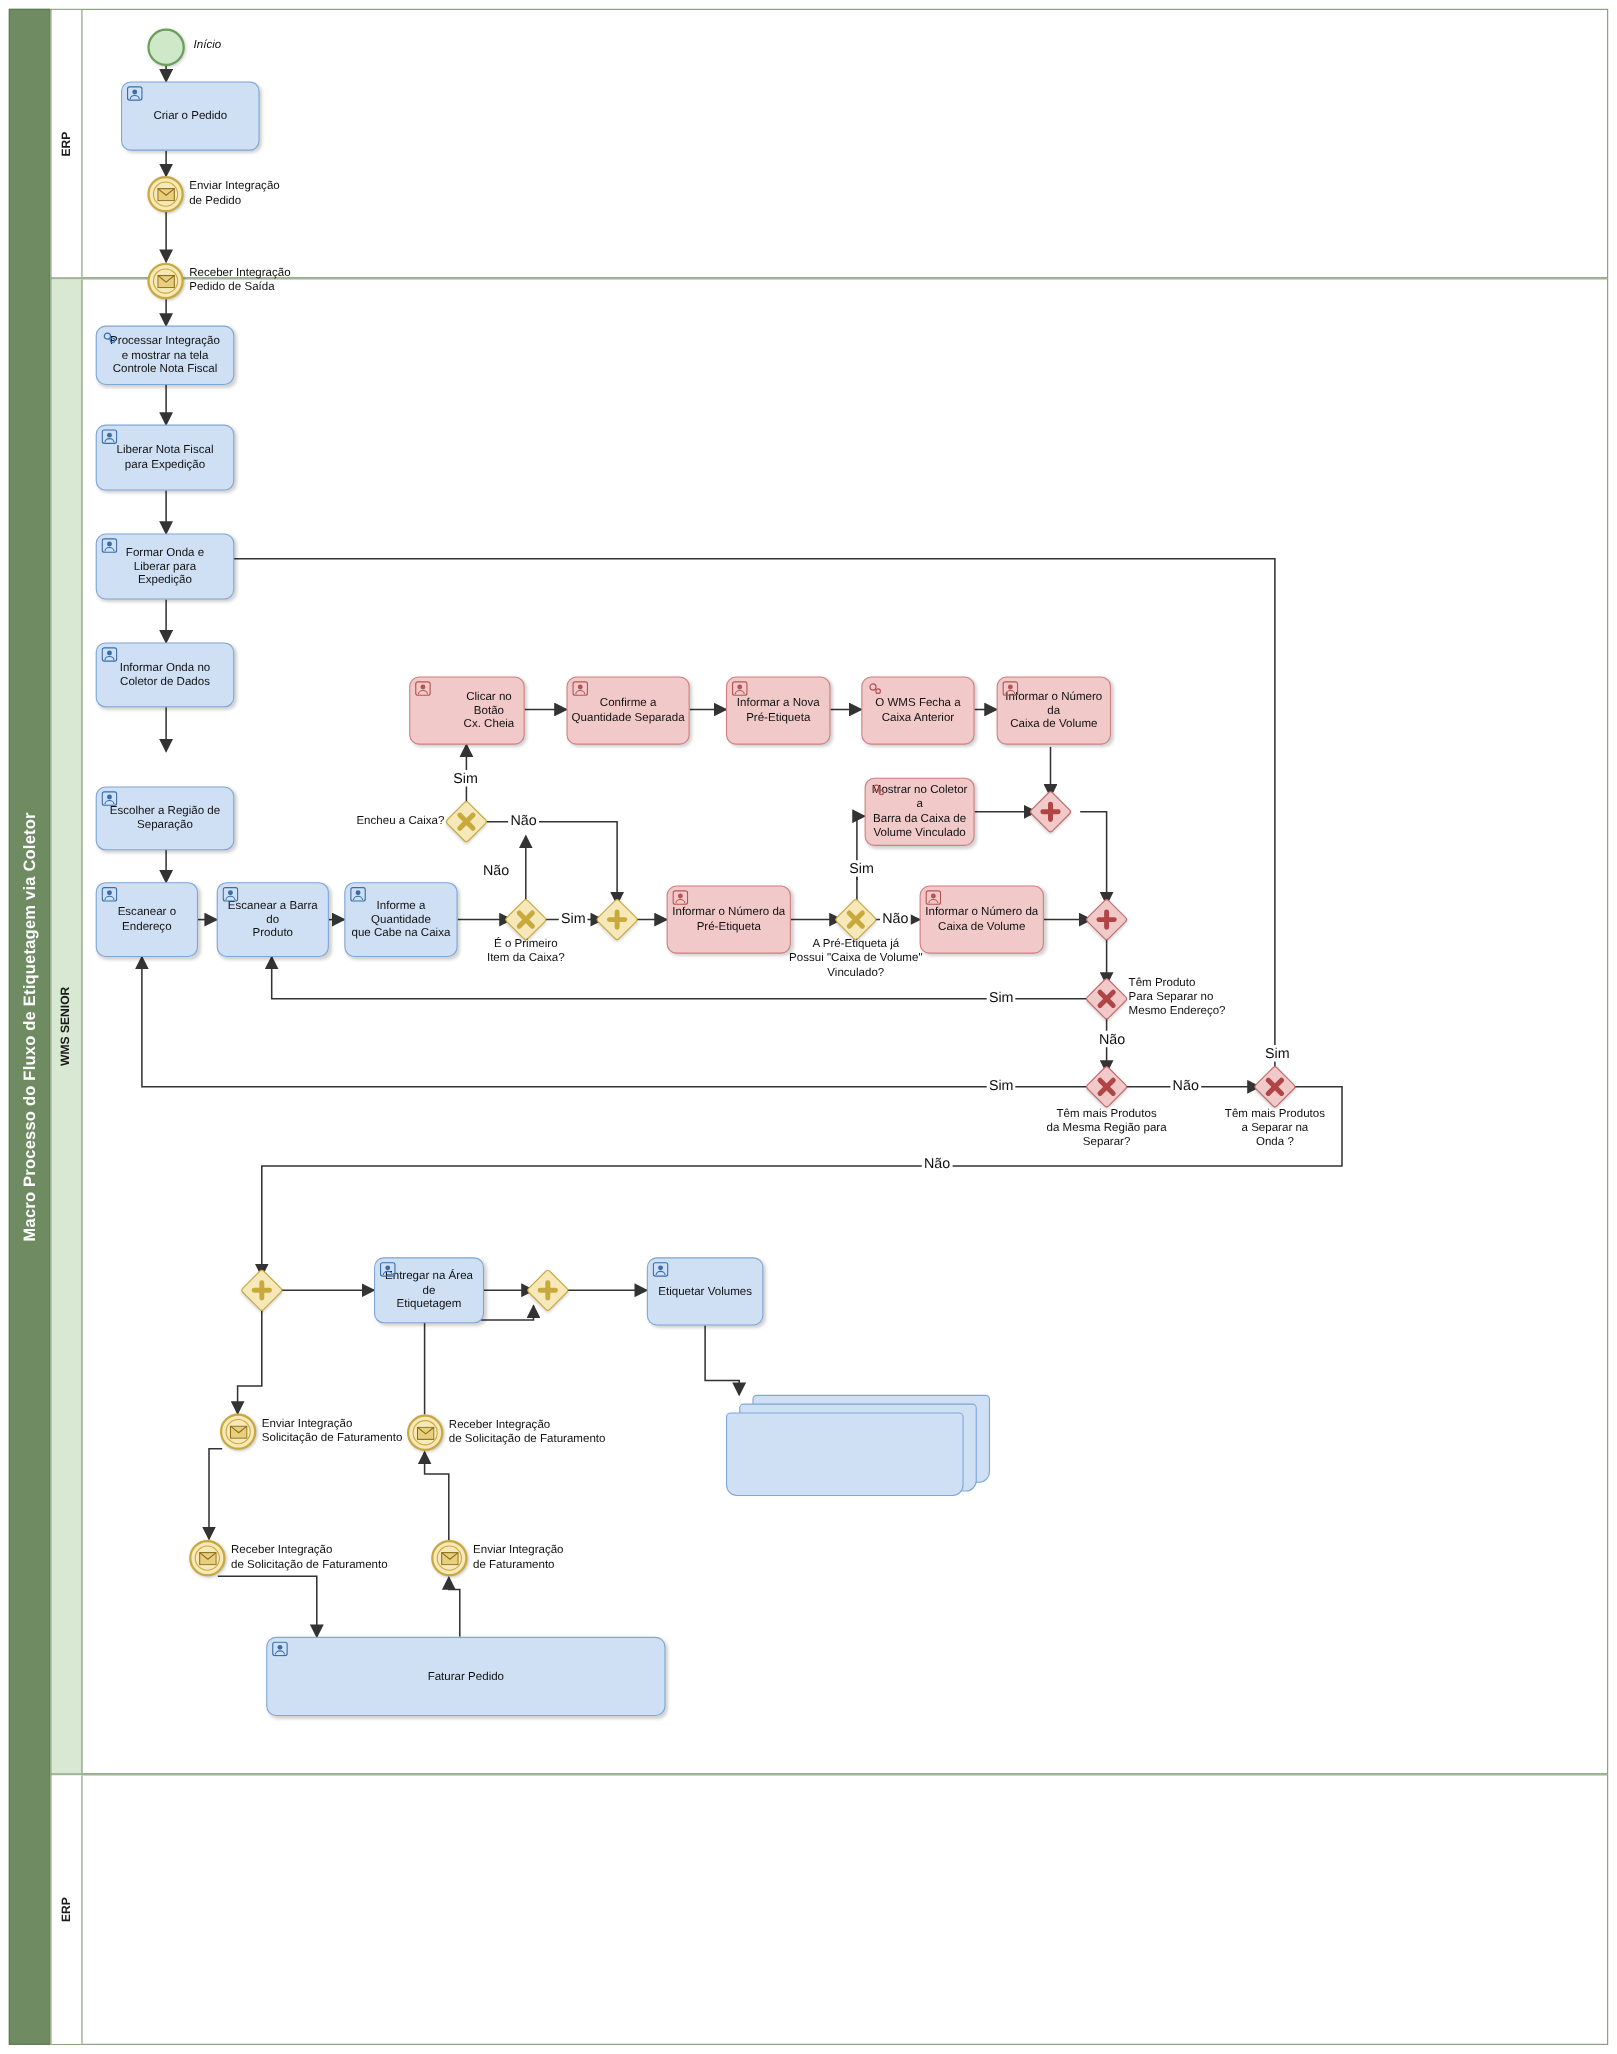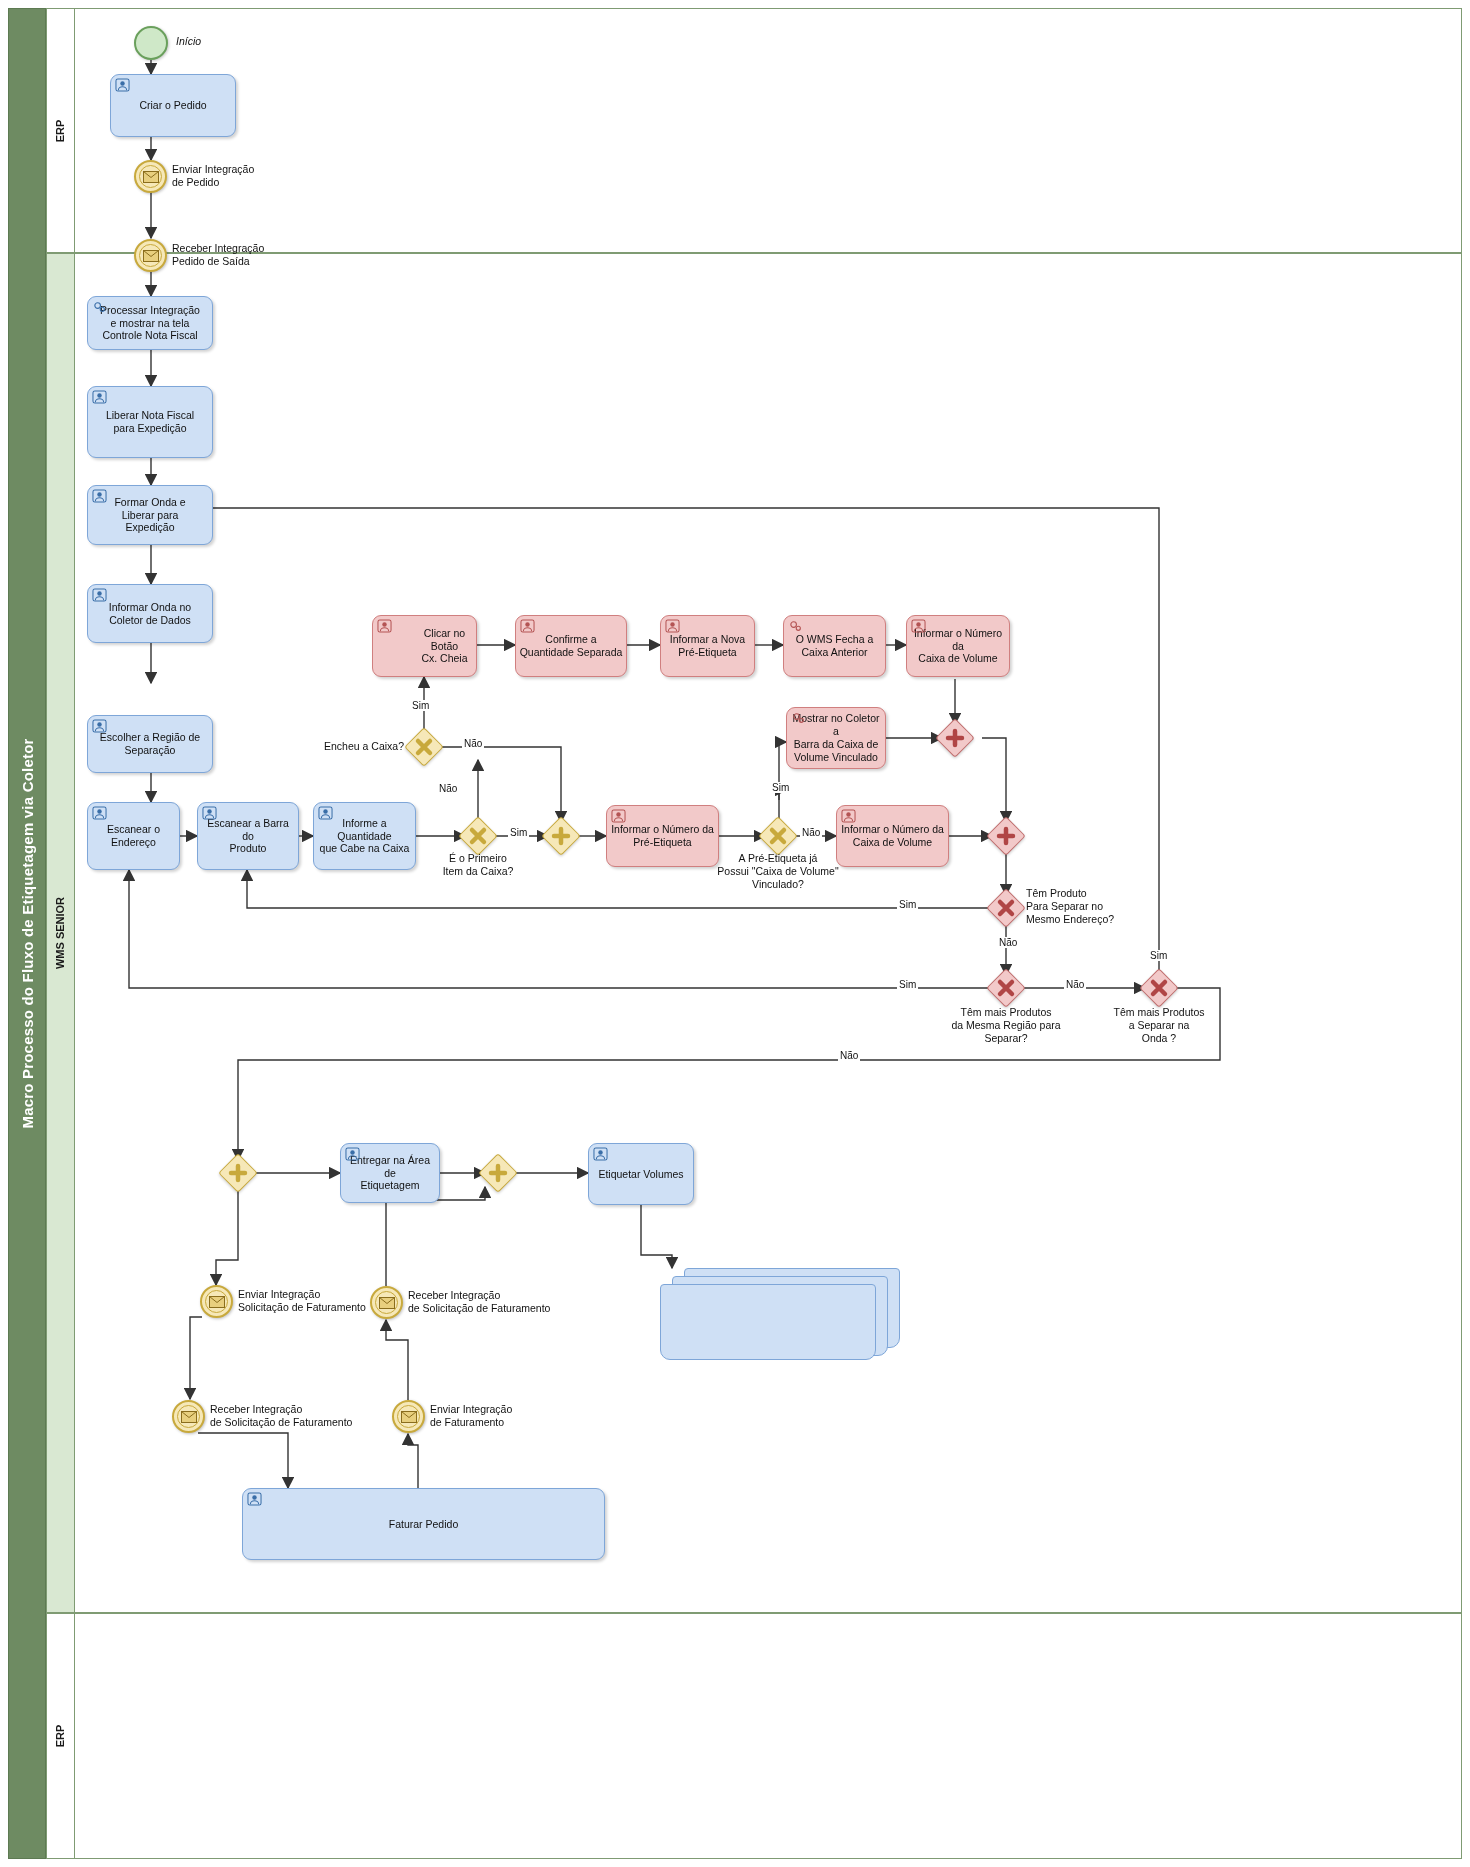--- a/index.html
+++ b/index.html
@@ -81,21 +81,21 @@
   .evlabel{position:absolute;font-size:10.5px;line-height:1.25;color:#111;white-space:pre;}
   .evlabel.italic{font-style:italic;}
 
   
   .gwcap{position:absolute;font-size:10.5px;line-height:1.25;color:#111;text-align:center;white-space:pre;}
   .gwcap.left{text-align:right;}
   .gwcap.leftal{text-align:left;}
 
   
   .elabel{
-    position:absolute;font-size:10px;color:#111;background:#fff;
+    position:absolute;font-size:13px;color:#111;background:#fff;
     padding:0 2px;white-space:nowrap;
   }
 
   
   .subproc{position:absolute;}
   .subdoc{
     position:absolute;box-sizing:border-box;background:#cfe0f5;border:1px solid #7ea6d8;
     border-radius:4px 4px 10px 10px;
   }
   .subproc .txt{
@@ -305,21 +305,21 @@
   <div class="task blue" style="left:87px;top:296px;width:126px;height:54px;">
     <svg class="tico" viewBox="0 0 16 15">
         <circle cx="6" cy="6" r="3" fill="none" stroke="#3a6ea8" stroke-width="1.2"></circle>
         <circle cx="11" cy="10" r="2.2" fill="none" stroke="#3a6ea8" stroke-width="1.2"></circle>
       </svg>
     <span class="lbl" style="white-space: pre-line;">Processar Integração
 e mostrar na tela
 Controle Nota Fiscal</span>
   </div>
 
-  <div class="task blue" style="left:87px;top:386px;width:126px;height:72px;">
+  <div class="task blue" style="left:87px;top:386px;width:126px;height:60px;">
     <svg class="tico" viewBox="0 0 16 15">
         <rect x="1" y="1" width="14" height="13" rx="2" fill="none" stroke="#3a6ea8" stroke-width="1.1"></rect>
         <circle cx="8" cy="6" r="2.4" fill="#3a6ea8"></circle>
         <path d="M3.6,13 a4.4,3.6 0 0 1 8.8,0" fill="none" stroke="#3a6ea8" stroke-width="1.1"></path>
       </svg>
     <span class="lbl" style="white-space: pre-line;">Liberar Nota Fiscal
 para Expedição</span>
   </div>
 
   <div class="task blue" style="left:87px;top:485px;width:126px;height:60px;">

